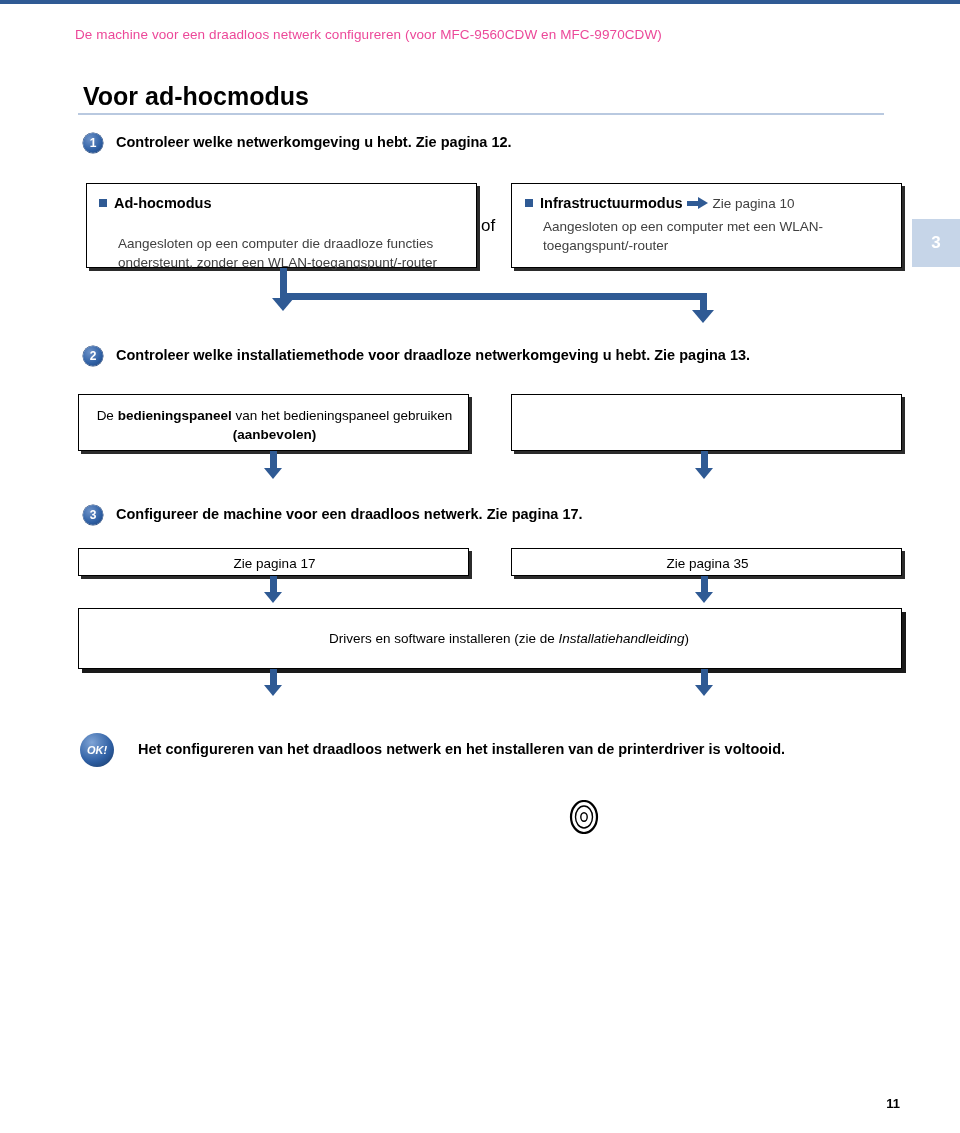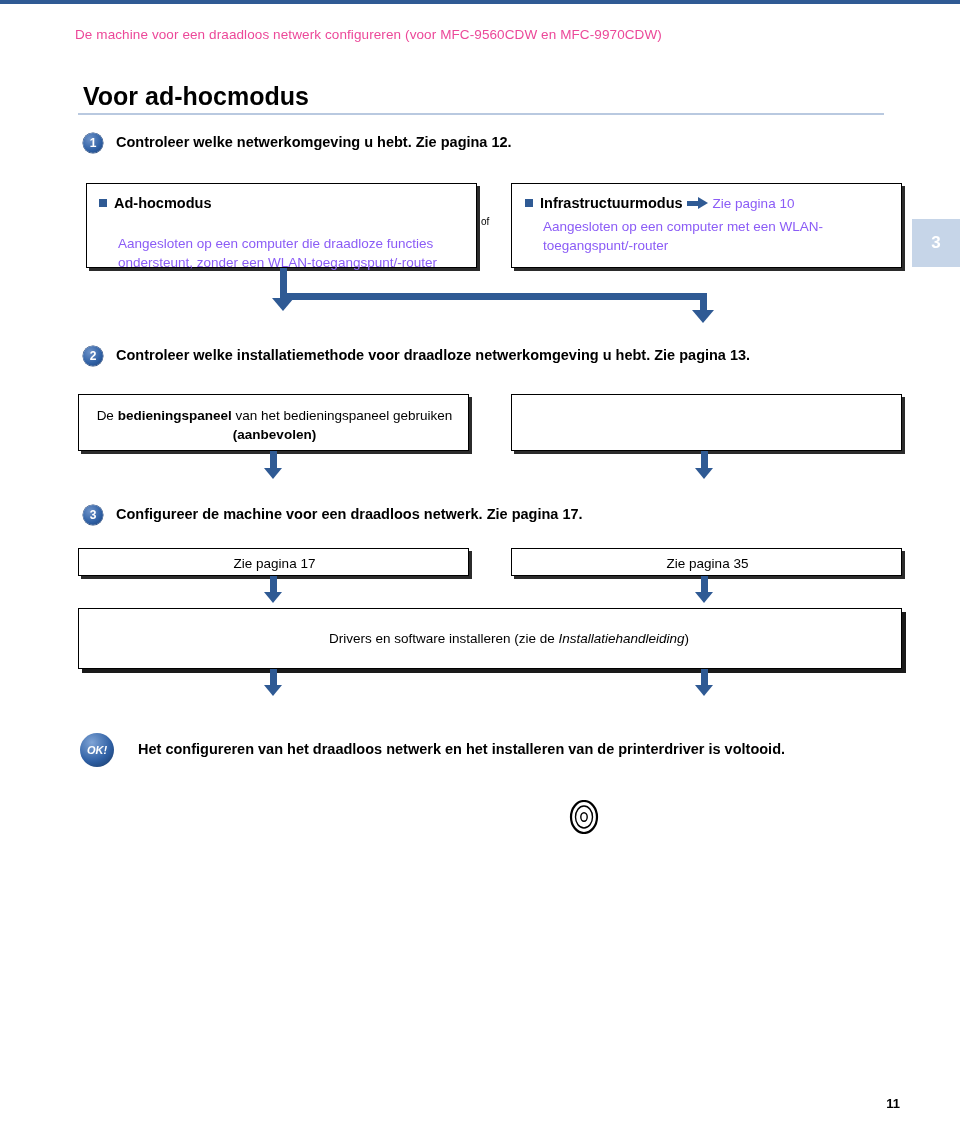--- a/index.html
+++ b/index.html
@@ -106,21 +106,21 @@
     margin-right: 7px;
     vertical-align: 1px;
   }
   .mode-head {
     font-size: 14.5px;
     font-weight: bold;
   }
   .mode-body {
     font-size: 13.5px;
     line-height: 18.5px;
-    color: #8b5cf6;
+    color: #404040;
   }
   .arrow-right-small {
     display: inline-block;
     position: relative;
     width: 22px;
     height: 11px;
     vertical-align: -1px;
     margin: 0 4px;
   }
   .arrow-right-small::before {
@@ -133,21 +133,21 @@
   .arrow-right-small::after {
     content: "";
     position: absolute;
     left: 11px; top: -1px;
     border-left: 10px solid #2f5a94;
     border-top: 6px solid transparent;
     border-bottom: 6px solid transparent;
   }
   .of-label {
     position: absolute;
-    font-size: 10px;
+    font-size: 17px;
   }
   
   .conn { position: absolute; }
   .conn-bar {
     position: absolute;
     background: #2f5a94;
   }
   .arr-down {
     position: absolute;
     width: 0; height: 0;

